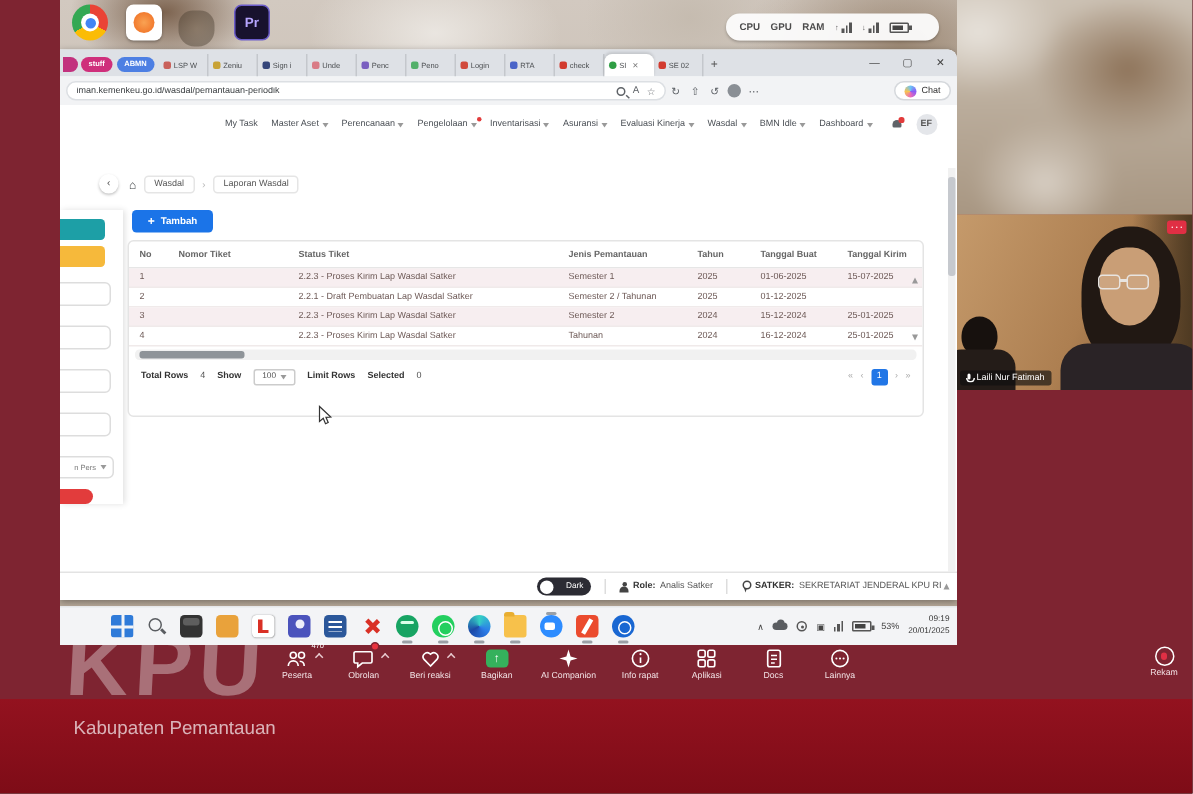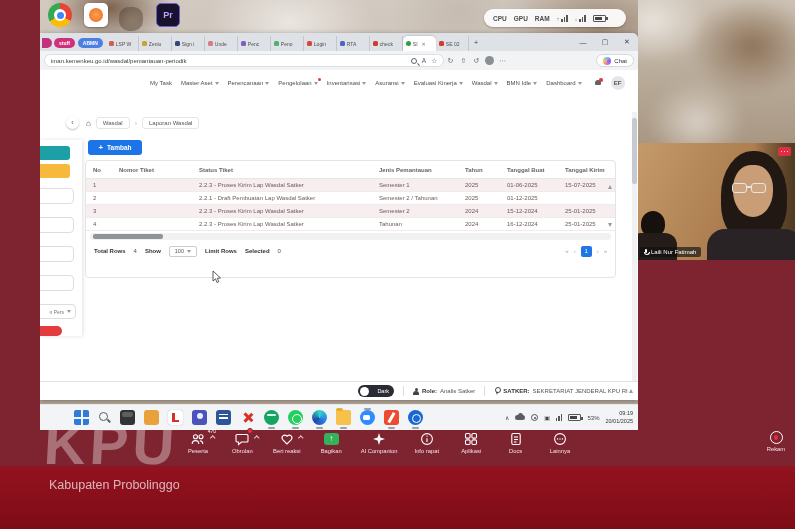--- a/index.html
+++ b/index.html
@@ -223,21 +223,21 @@
   .rec-ic{width:13px;height:13px;border:1.3px solid #fff;border-radius:50%;position:relative;}
   .rec-ic::after{content:"";position:absolute;left:3px;top:3px;width:4.5px;height:4.5px;border-radius:50%;background:#e02f44;}
 </style>
 </head>
 <body>
 
 <div class="stage">
 
   <div class="abs bottom-strip"></div>
   <div class="abs kpu-mark">KPU</div>
-  <div class="abs kab-mark">Kabupaten Probolinggo</div>
+  <div class="abs kab-mark">Kabupaten Pemantauan</div>
 
   <div class="abs share">
     <div class="abs wallpaper"></div>
 
     <span class="abs dicon chrome-o" style="left:8px">
         <i></i>
         <b></b>
       </span>
     <span class="abs dicon appor" style="left:44px">
         <i></i>

